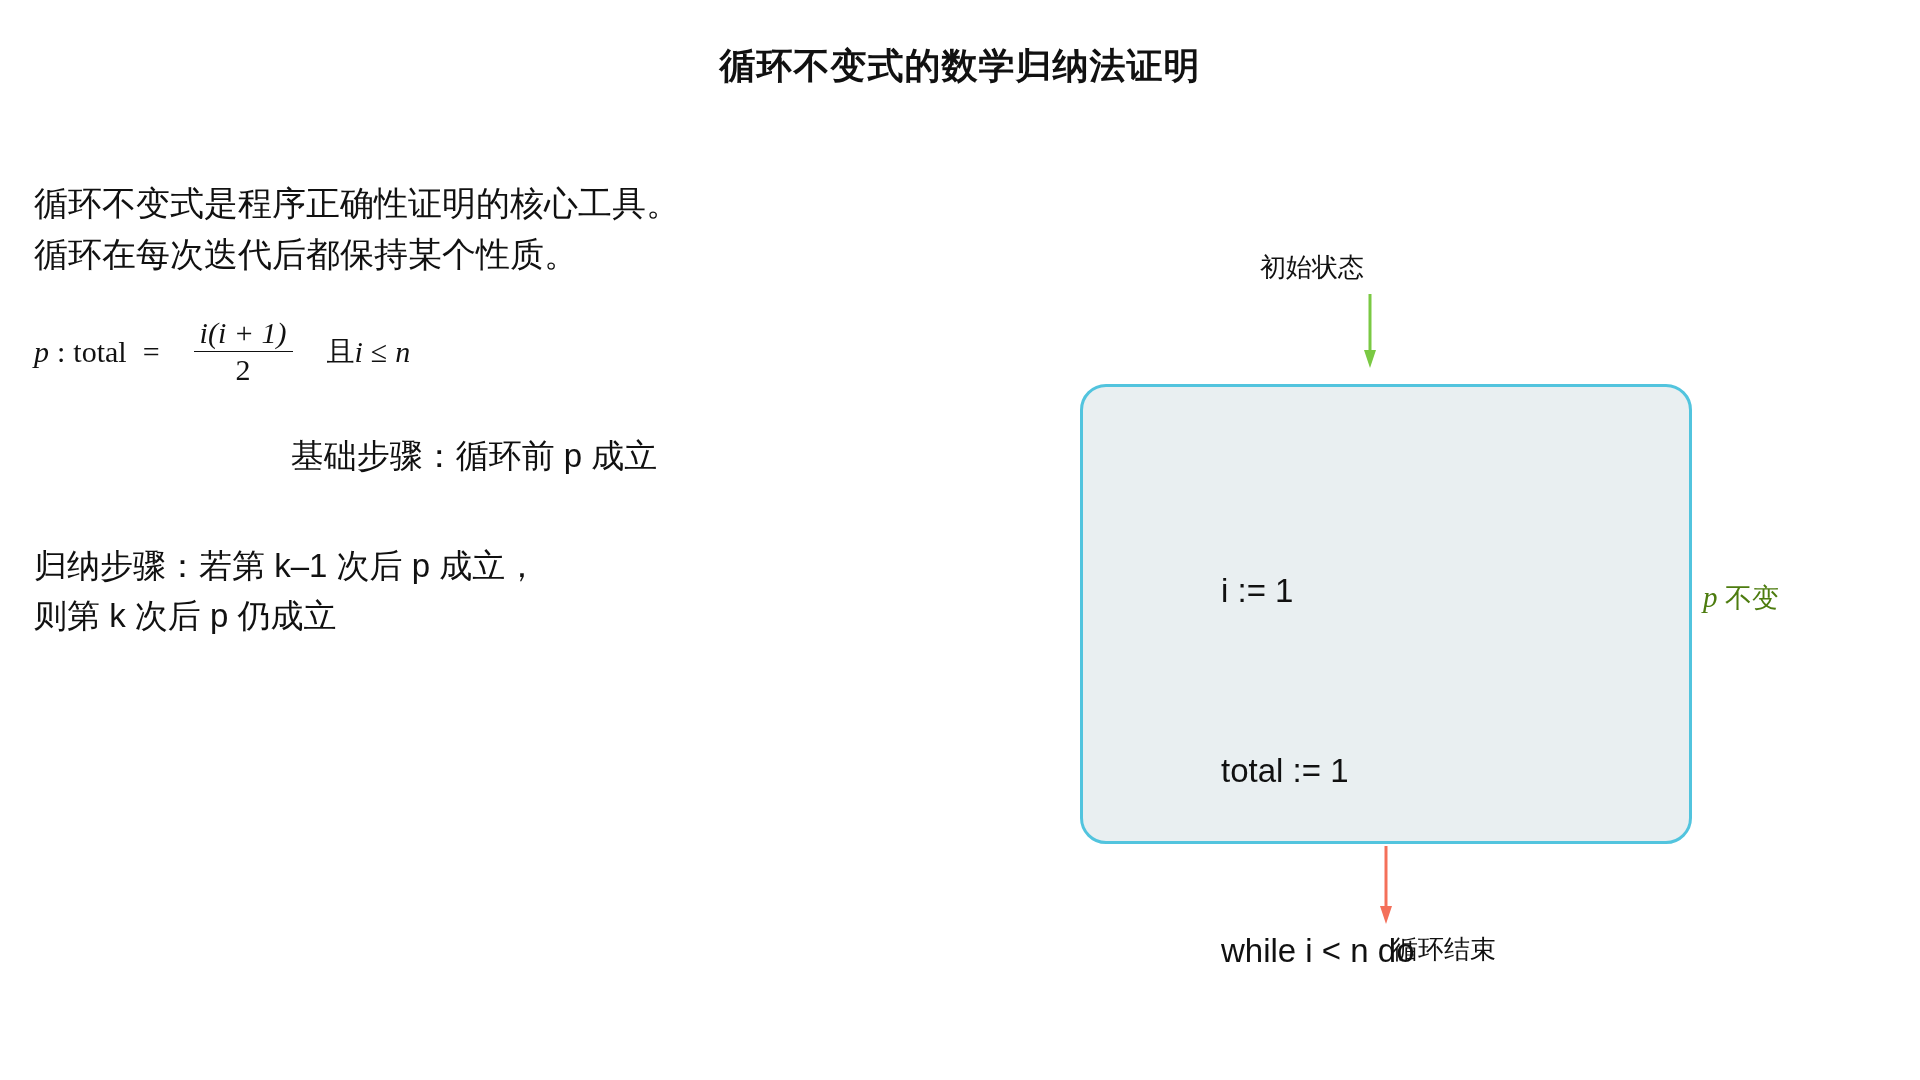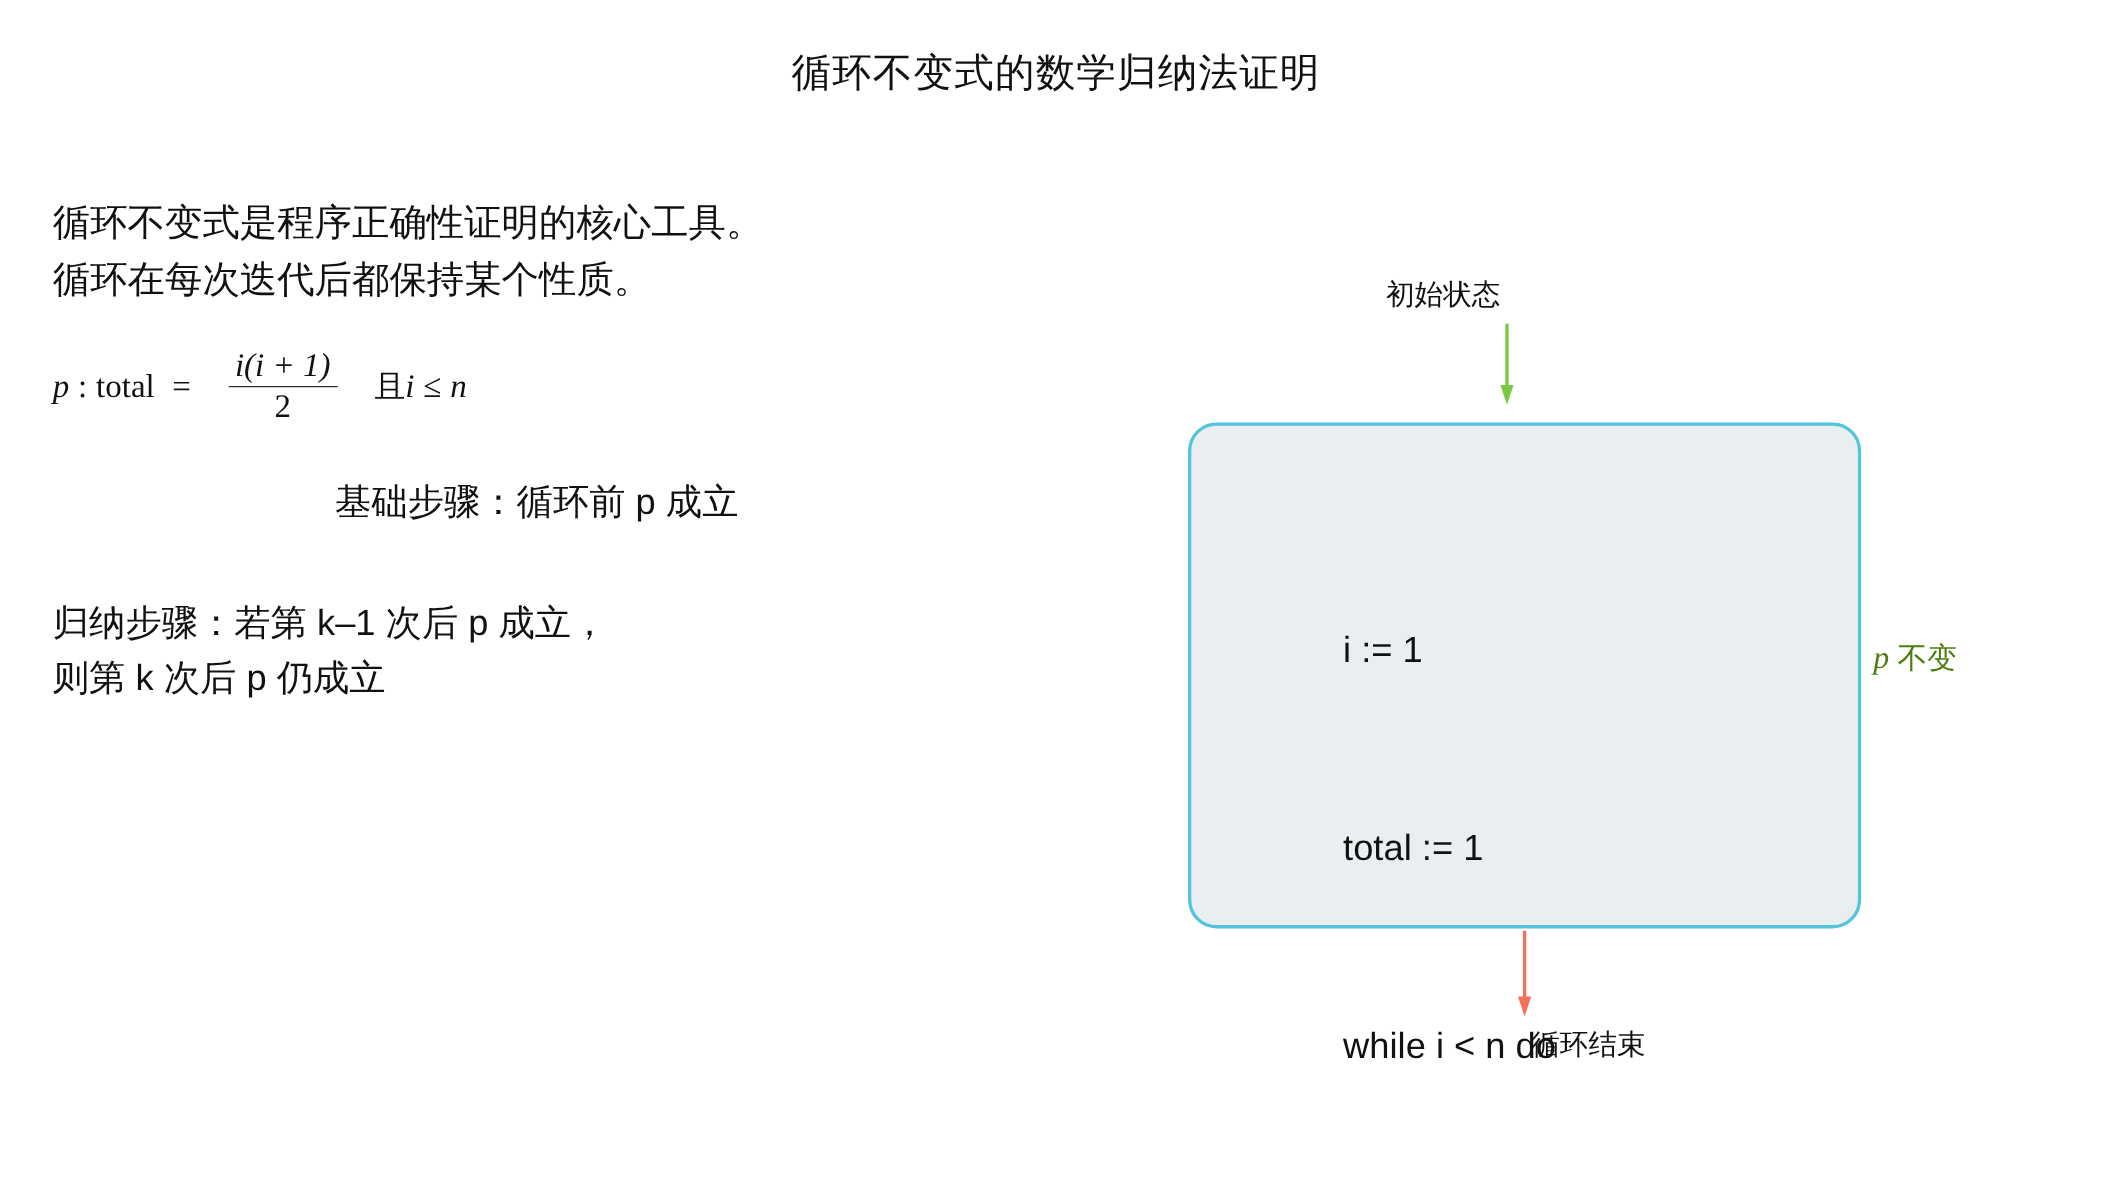--- a/index.html
+++ b/index.html
@@ -17,29 +17,29 @@
   }
 
   
   #title {
     position: absolute;
     top: 42px;
     left: 0;
     width: 1920px;
     text-align: center;
     font-size: 36px;
-    font-weight: normal;
+    font-weight: bold;
     letter-spacing: 1px;
     color: #111111;
   }
 
   
   #left-column {
     position: absolute;
-    left: 48px;
+    left: 34px;
     top: 178px;
     width: 880px;
   }
 
   .para-line {
     font-size: 34px;
     line-height: 51px;
     color: #111111;
     white-space: nowrap;
   }

